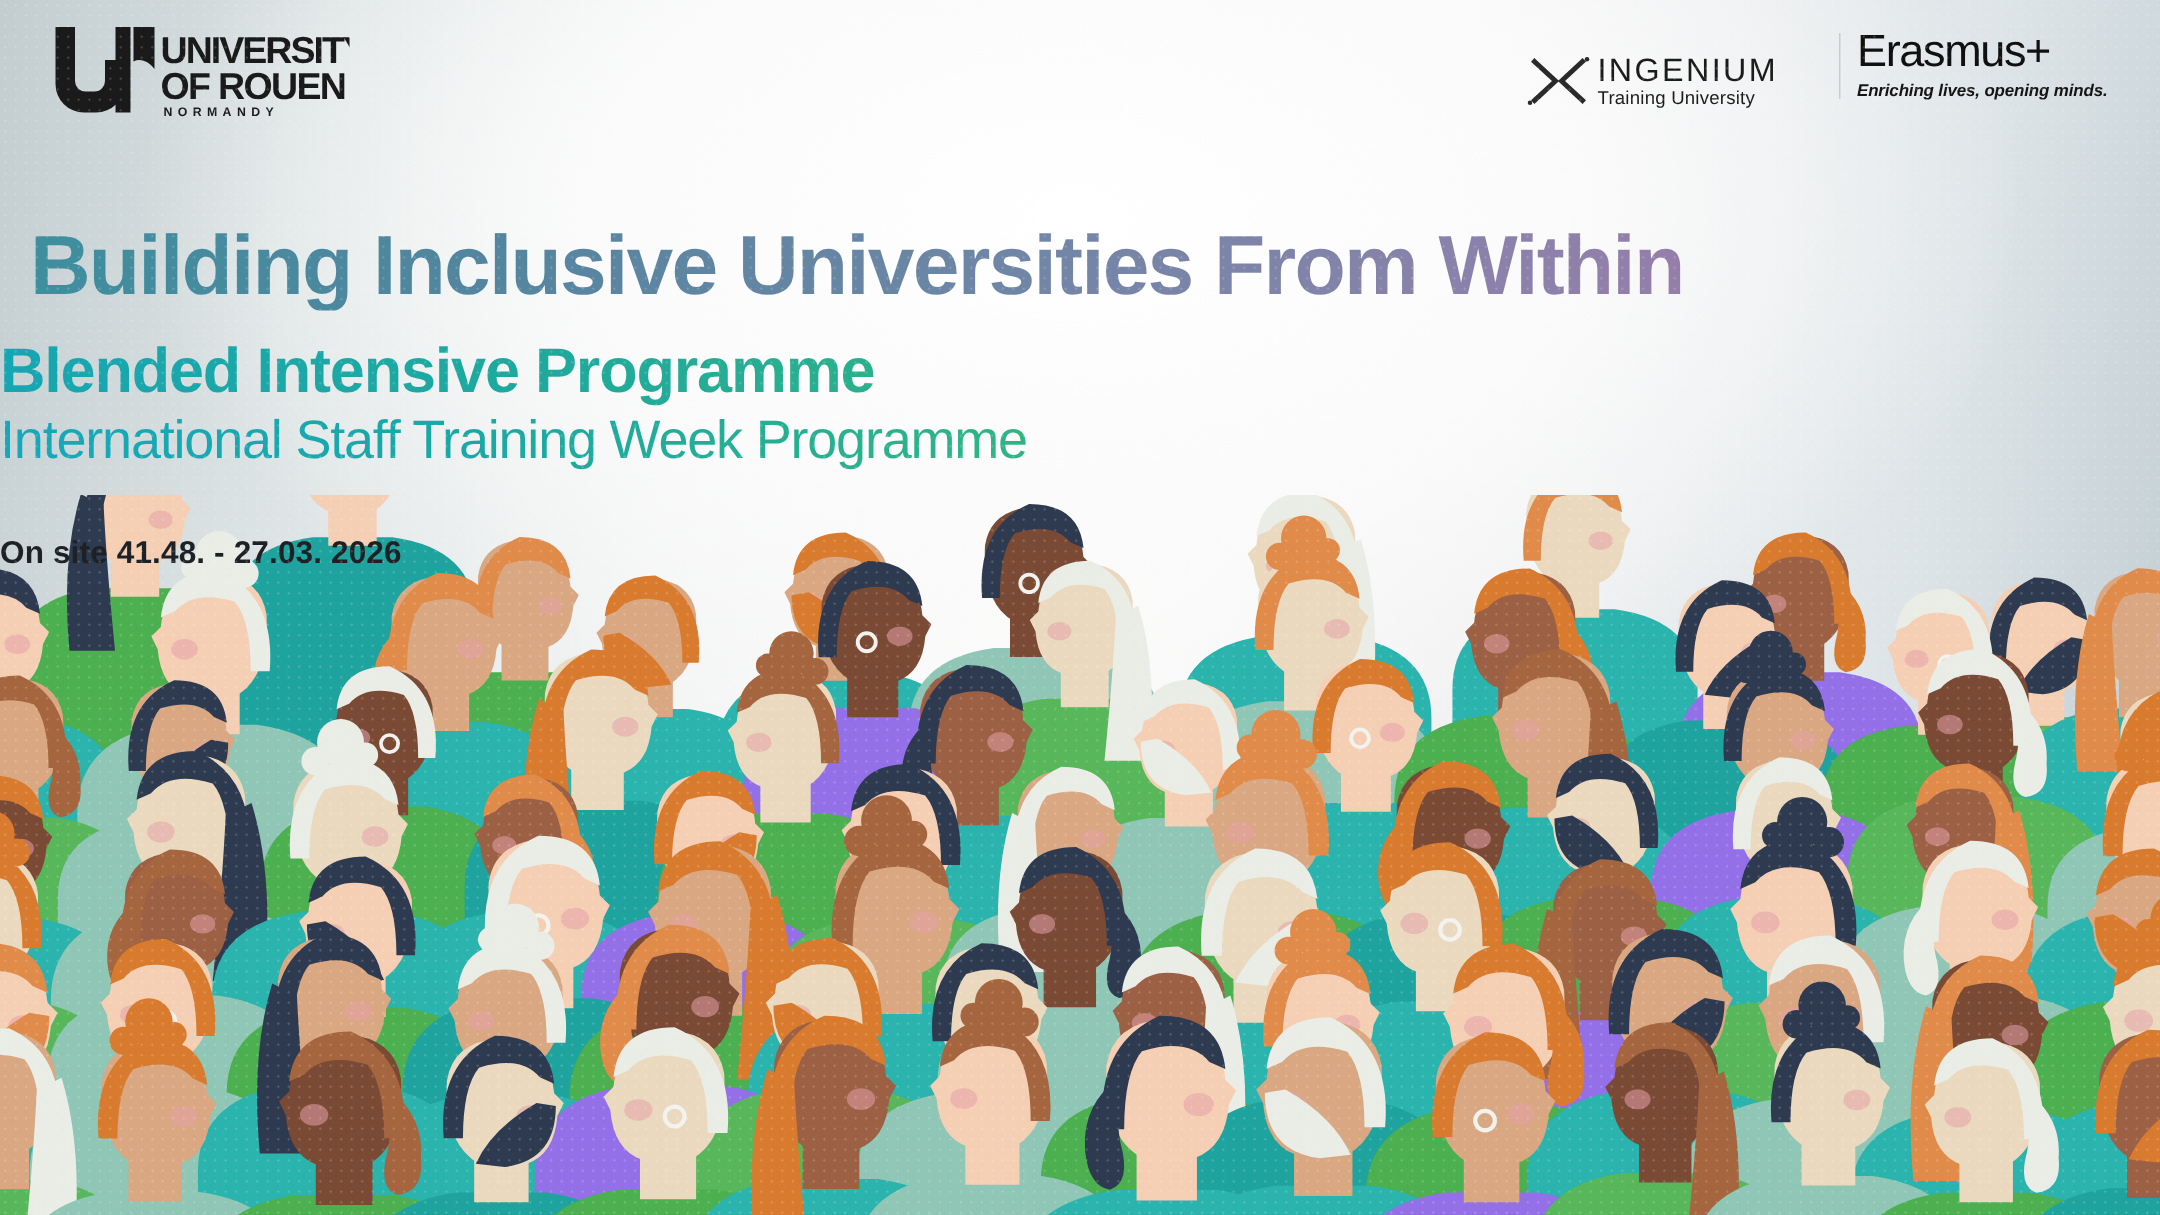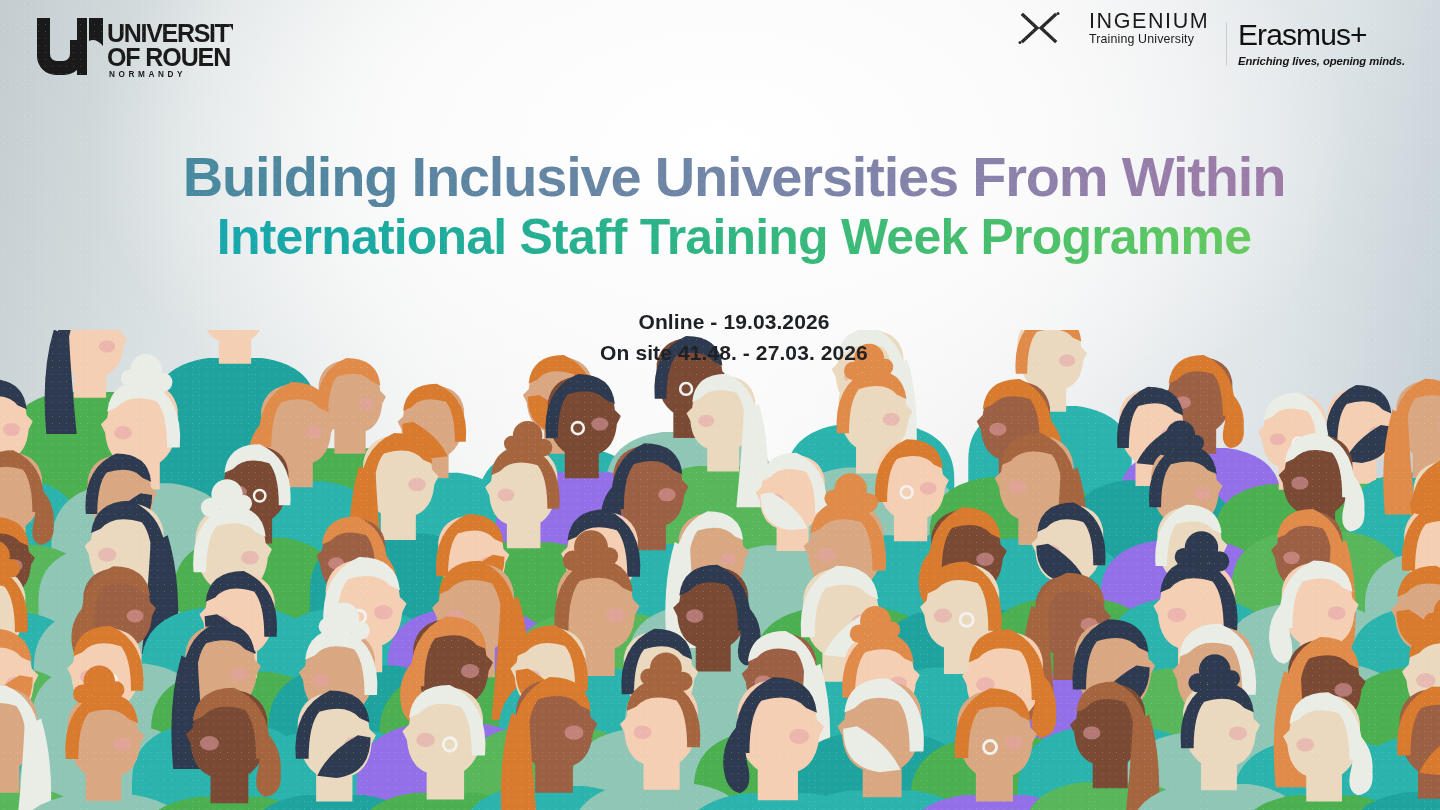--- a/index.html
+++ b/index.html
@@ -25,51 +25,51 @@
       radial-gradient(rgba(0,0,0,.035) .6px, transparent .7px);
     background-size: 7px 7px, 11px 11px;
     background-position: 0 0, 3px 4px;
     z-index:6;
   }
 
   
   #header { position:absolute; top:0; left:0; right:0; height:100px; z-index:5; }
 
   #rouen-logo { position:absolute; left:33px; top:14px; width:200px; height:66px; }
-  #ingenium-logo { position:absolute; left:1017px; top:8px; display:flex; align-items:center; gap:28px; }
+  #ingenium-logo { position:absolute; left:1017px; top:34px; display:flex; align-items:center; gap:4px; }
   #ingenium-mark { width:44px; height:40px; flex:0 0 auto; }
   .ing-text { line-height:1; }
   .ing-name { font-size:21.5px; letter-spacing:1.6px; color:#1b1b1b; font-weight:400; font-family:"Liberation Sans", sans-serif; }
   .ing-sub { font-size:12.4px; letter-spacing:.15px; color:#1b1b1b; margin-top:1px; font-family:"Liberation Sans", sans-serif; }
 
   #erasmus-logo { position:absolute; left:1238px; top:20px; }
   .eras-name { font-size:30px; font-weight:400; color:#101010; letter-spacing:-.9px; line-height:1; font-family:"Liberation Sans", sans-serif; }
   .eras-sub { font-size:11.3px; font-weight:600; color:#141414; letter-spacing:-.1px; margin-top:5px; font-family:"Liberation Sans", sans-serif;font-style:italic; }
 
   #logo-divider { position:absolute; left:1226px; top:22px; width:1px; height:44px; background:#c9cdcf; }
 
   
-  #textblock { position:absolute; top:148px; left:0; right:0; text-align:center; z-index:5;padding-left:28px; }
+  #textblock { position:absolute; top:148px; left:0; right:0; text-align:left; z-index:5; }
 
   #main-title {
     font-size:56px; font-weight:700; letter-spacing:-1.2px; line-height:1.05;
     background:linear-gradient(90deg,#3c8f9e 0%, #53859f 22%, #6f86a6 46%, #8a82ab 68%, #9c7ca8 85%, #a07ba6 100%);
     -webkit-background-clip:text; background-clip:text; color:transparent;
     -webkit-text-fill-color:transparent;
     padding:0 20px;
   }
   #sub-1 {
     margin-top:16px;
     font-size:42px; font-weight:700; letter-spacing:-.8px; line-height:1.15;
     background:linear-gradient(90deg,#16a6b2 0%, #1fa99c 26%, #35b57f 52%, #53c169 76%, #6ccb5f 100%);
     -webkit-background-clip:text; background-clip:text; color:transparent;
     -webkit-text-fill-color:transparent;
   }
   #sub-2 {
-    font-size:50px; font-weight:700; letter-spacing:-.8px; line-height:1.22;
+    font-size:36px; font-weight:400; letter-spacing:-.8px; line-height:1.22;
     background:linear-gradient(90deg,#15a8bb 0%, #1aa8a5 22%, #2cb487 45%, #47be6d 68%, #68cb5d 88%, #73cf5c 100%);
     -webkit-background-clip:text; background-clip:text; color:transparent;
     -webkit-text-fill-color:transparent;
   }
   #dates { margin-top:38px; }
   .date-line { font-size:21px; font-weight:700; color:#1d2125; letter-spacing:.1px; line-height:1.5; }
 
   
   #crowd { position:absolute; left:0; top:330px; width:1440px; height:480px; z-index:3; }
 </style>
@@ -112,23 +112,23 @@
     <div id="logo-divider"></div>
 
     <div id="erasmus-logo">
       <div class="eras-name">Erasmus+</div>
       <div class="eras-sub">Enriching lives, opening minds.</div>
     </div>
   </div>
 
   <div id="textblock">
     <h1 id="main-title">Building Inclusive Universities From Within</h1>
+    <div id="sub-1">Blended Intensive Programme</div>
     <div id="sub-2">International Staff Training Week Programme</div>
     <div id="dates">
-      <div class="date-line">Online - 19.03.2026</div>
       <div class="date-line">On site 41.48. - 27.03. 2026</div>
     </div>
   </div>
 
   <svg id="crowd" viewBox="0 0 1440 480" preserveAspectRatio="none" aria-hidden="true">
     <defs>
       <clipPath id="clipAll">
           <rect x="0" y="0" width="1440" height="480"></rect>
         </clipPath>
       <g id="personProto"></g>

